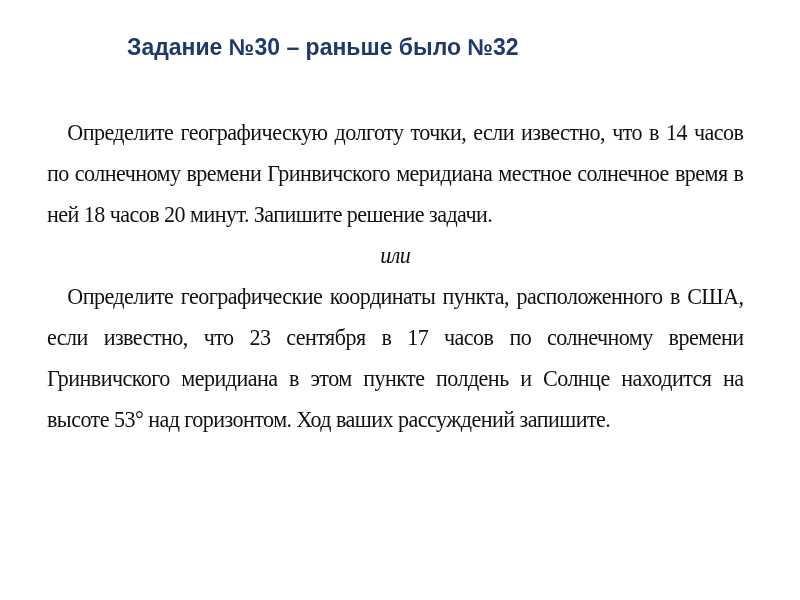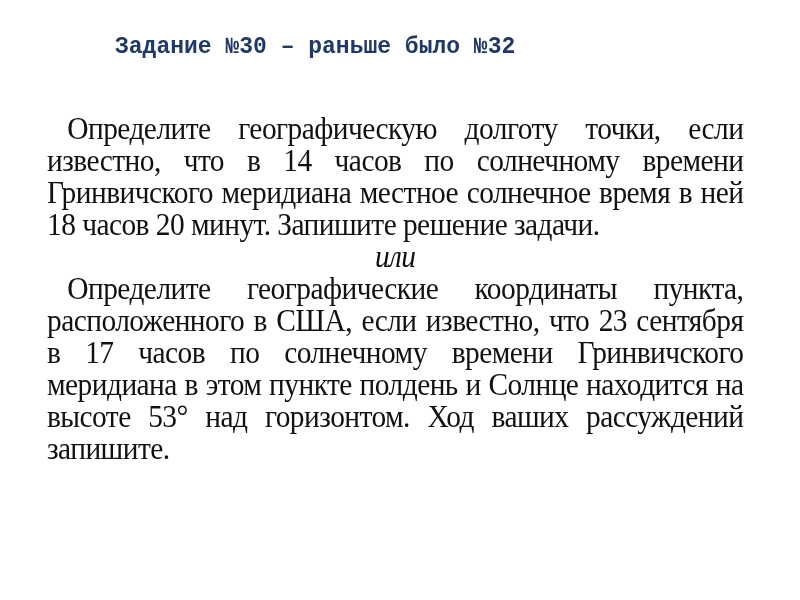--- a/index.html
+++ b/index.html
@@ -10,37 +10,37 @@
   body {
     width: 800px;
     height: 600px;
     position: relative;
     overflow: hidden;
     font-family: "Liberation Serif", "DejaVu Serif", serif;
     color: #111111;
   }
   .title {
     position: absolute;
-    left: 115px;
+    left: 127px;
     top: 32px;
-    font-family: Liberation Mono, monospace;
+    font-family: Liberation Sans, sans-serif;
     font-weight: bold;
     font-size: 23px;
     color: #1f3a68;
     white-space: nowrap;
     line-height: 30px;
   }
   .task-body {
     position: absolute;
     left: 47px;
     top: 112px;
     width: 697px;
     font-family: "Liberation Serif", serif;
-    font-size: 32px;
-    line-height: 32px;
+    font-size: 24px;
+    line-height: 41px;
     letter-spacing: -0.6px;
   }
   .para {
     margin: 0;
     text-align: justify;
     text-indent: 22px;
     transform: scaleX(0.92);
     transform-origin: left top;
     width: 757px;
   }

